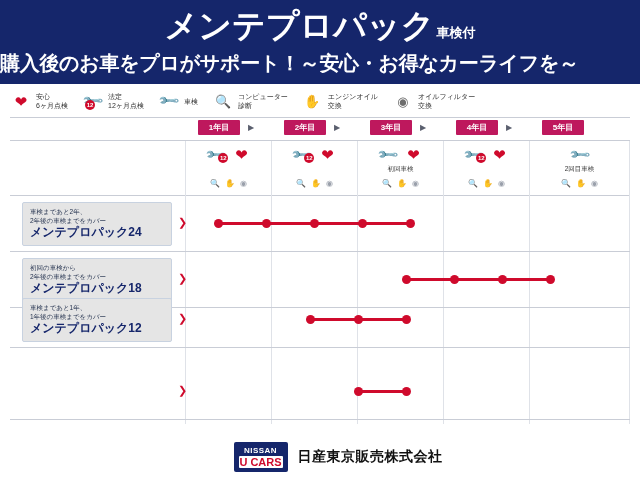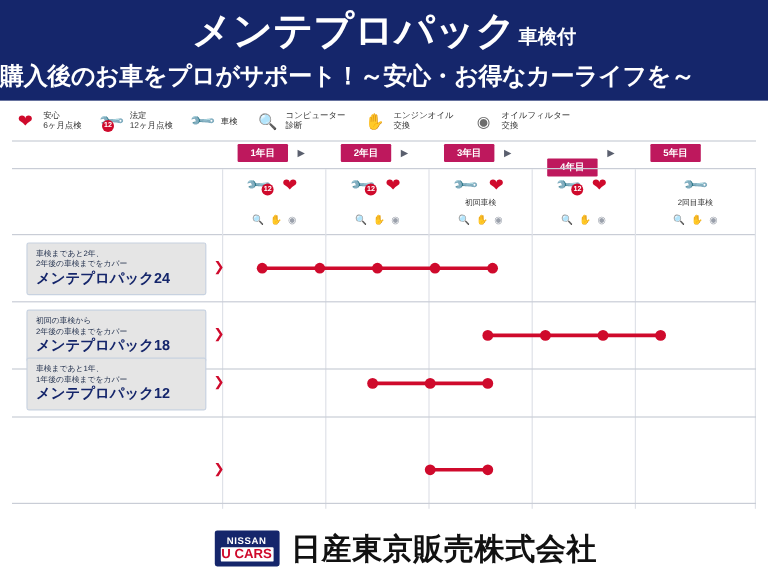--- a/index.html
+++ b/index.html
@@ -19,21 +19,21 @@
     color:#ffffff;
   }
   .title-row {
     display:flex; align-items:flex-end; justify-content:center;
     height:46px; padding-top:3px;
   }
   .title-main {
     font-size:33px; font-weight:bold; letter-spacing:0px; line-height:40px;
   }
   .title-sub {
-    font-size:16px; font-weight:bold; padding-bottom:4px; padding-left:2px;
+    font-size:13px; font-weight:bold; padding-bottom:4px; padding-left:2px;
   }
   .subtitle-row {
     display:flex; align-items:center; justify-content:flex-start;
     height:34px;
   }
   .subtitle {
     font-size:20px; font-weight:bold; letter-spacing:-0.3px;
   }
 
   
@@ -129,21 +129,21 @@
     position:absolute; left:18px; bottom:0; width:640px; height:46px;
     background:#ffffff; display:flex; align-items:center; justify-content:center;
   }
   .nissan-logo {
     width:54px; height:30px; background:#15266b; color:#fff;
     display:flex; flex-direction:column; align-items:center; justify-content:center;
     border-radius:2px; margin-right:10px;
   }
   .nissan-logo .n1 { font-size:8px; font-weight:bold; letter-spacing:0.5px; }
   .nissan-logo .n2 { font-size:11px; font-weight:bold; color:#cf0a2c; background:#fff; width:44px; text-align:center; border-radius:1px; line-height:12px; margin-top:1px;}
-  .corp { font-size:25px; font-weight:bold; color:#111111; letter-spacing:0.5px; }
+  .corp { font-size:14px; font-weight:bold; color:#111111; letter-spacing:0.5px; }
 </style>
 </head>
 <body>
 
 <div class="page">
 
   <div class="header">
     <div class="title-row">
       <span class="title-main">メンテプロパック</span>
       <span class="title-sub">車検付</span>
@@ -222,21 +222,21 @@
 
     <div class="grid">
 
       <div class="col-head">
         <div class="year-tab" style="left:188px;">1年目</div>
         <div class="year-arrow" style="left:238px;">▶</div>
         <div class="year-tab" style="left:274px;">2年目</div>
         <div class="year-arrow" style="left:324px;">▶</div>
         <div class="year-tab" style="left:360px;">3年目</div>
         <div class="year-arrow" style="left:410px;">▶</div>
-        <div class="year-tab" style="left:446px;margin-top:12px;">4年目</div>
+        <div class="year-tab" style="left:446px;">4年目</div>
         <div class="year-arrow" style="left:496px;">▶</div>
         <div class="year-tab" style="left:532px;">5年目</div>
       </div>
 
       <div class="icon-row">
 
         <div class="cell" style="left:175px;">
           <div class="cell-icons">
             <span class="cell-ic"><span class="ico-wrench">🔧</span><span class="badge12">12</span></span>
             <span class="cell-ic"><span class="ico-heart">❤</span></span>

